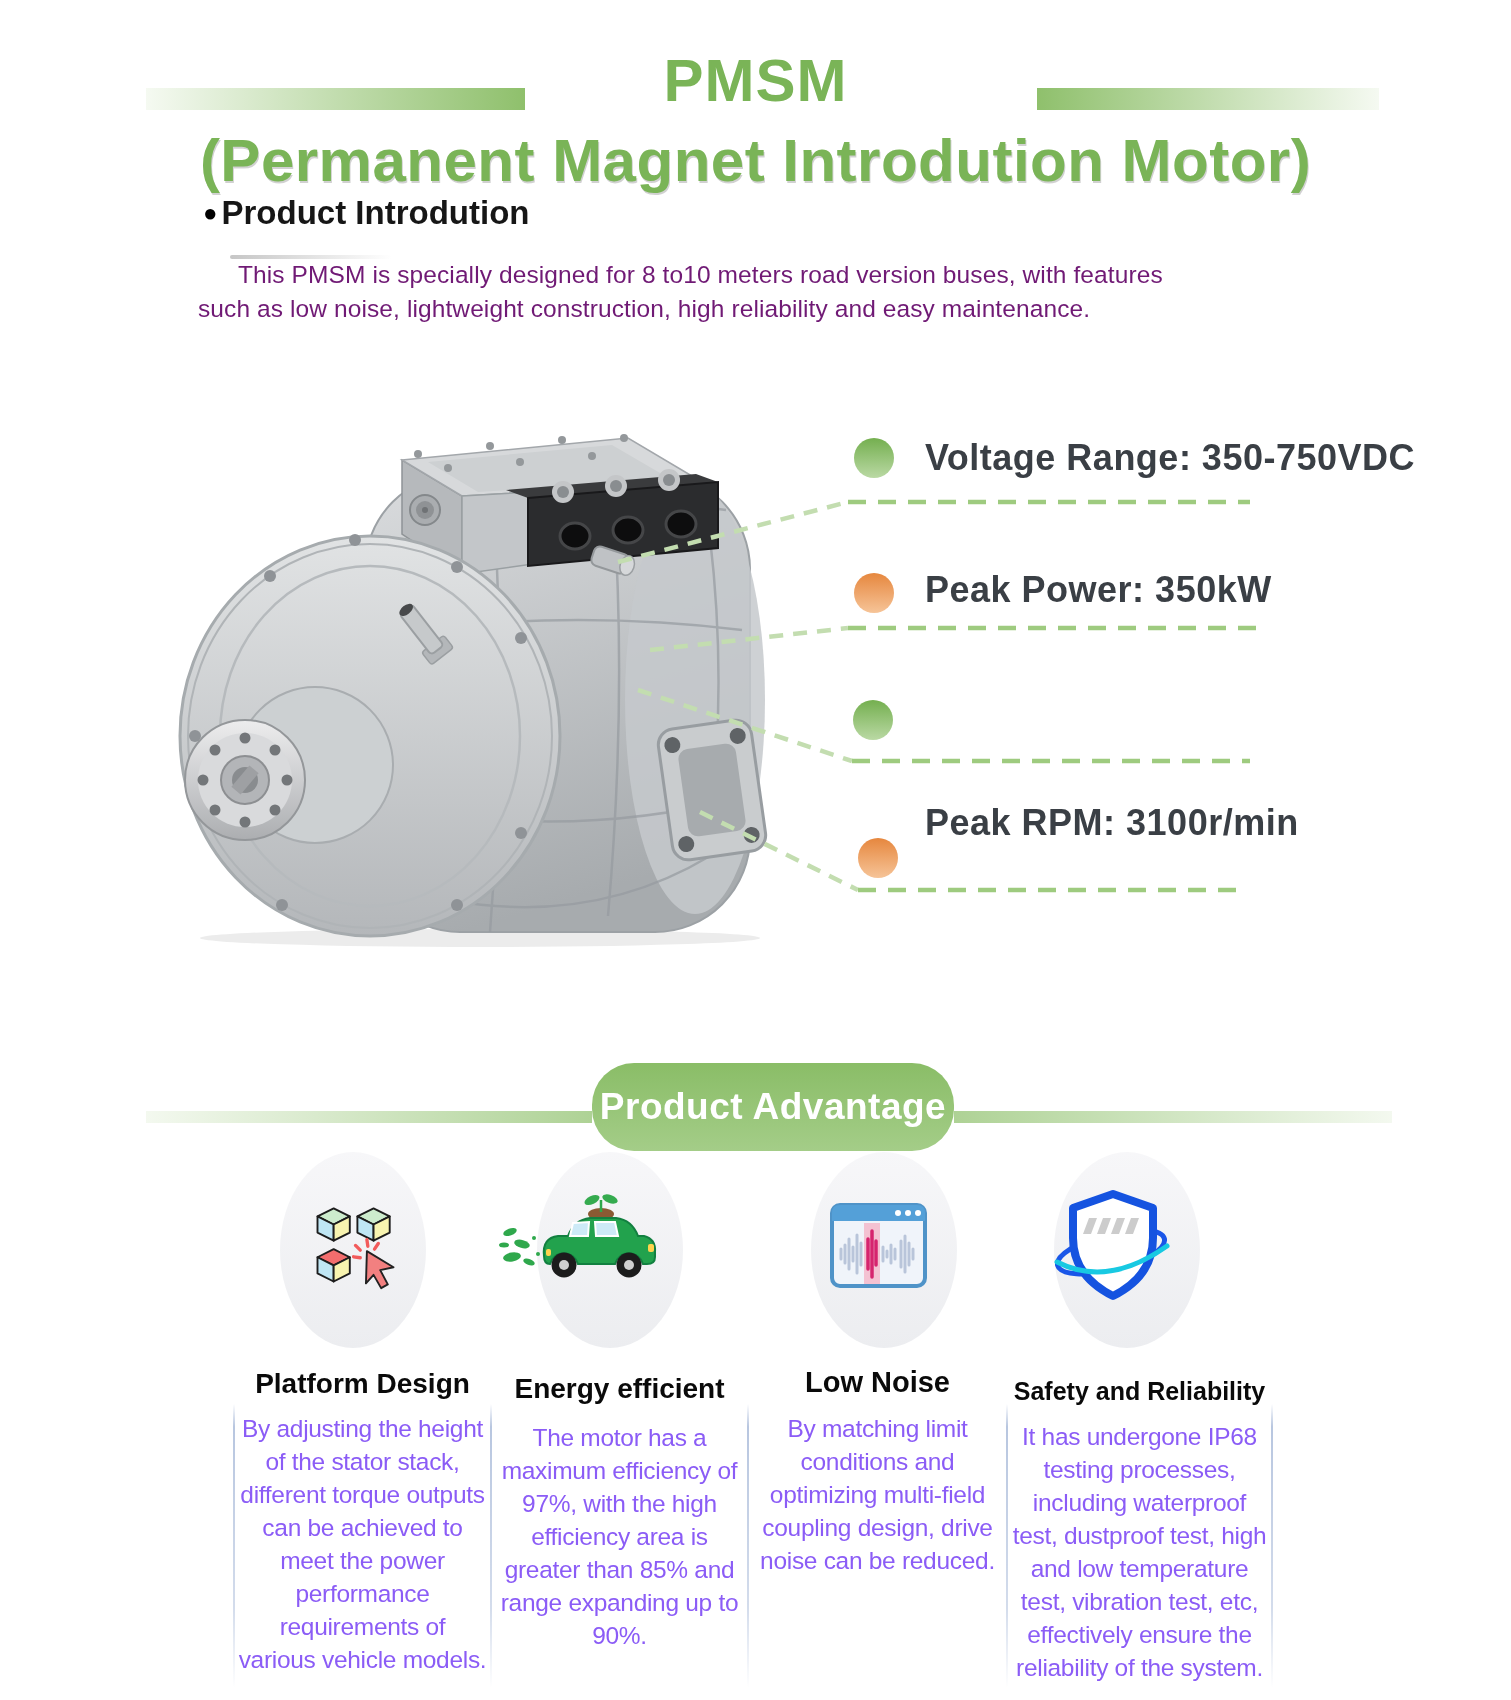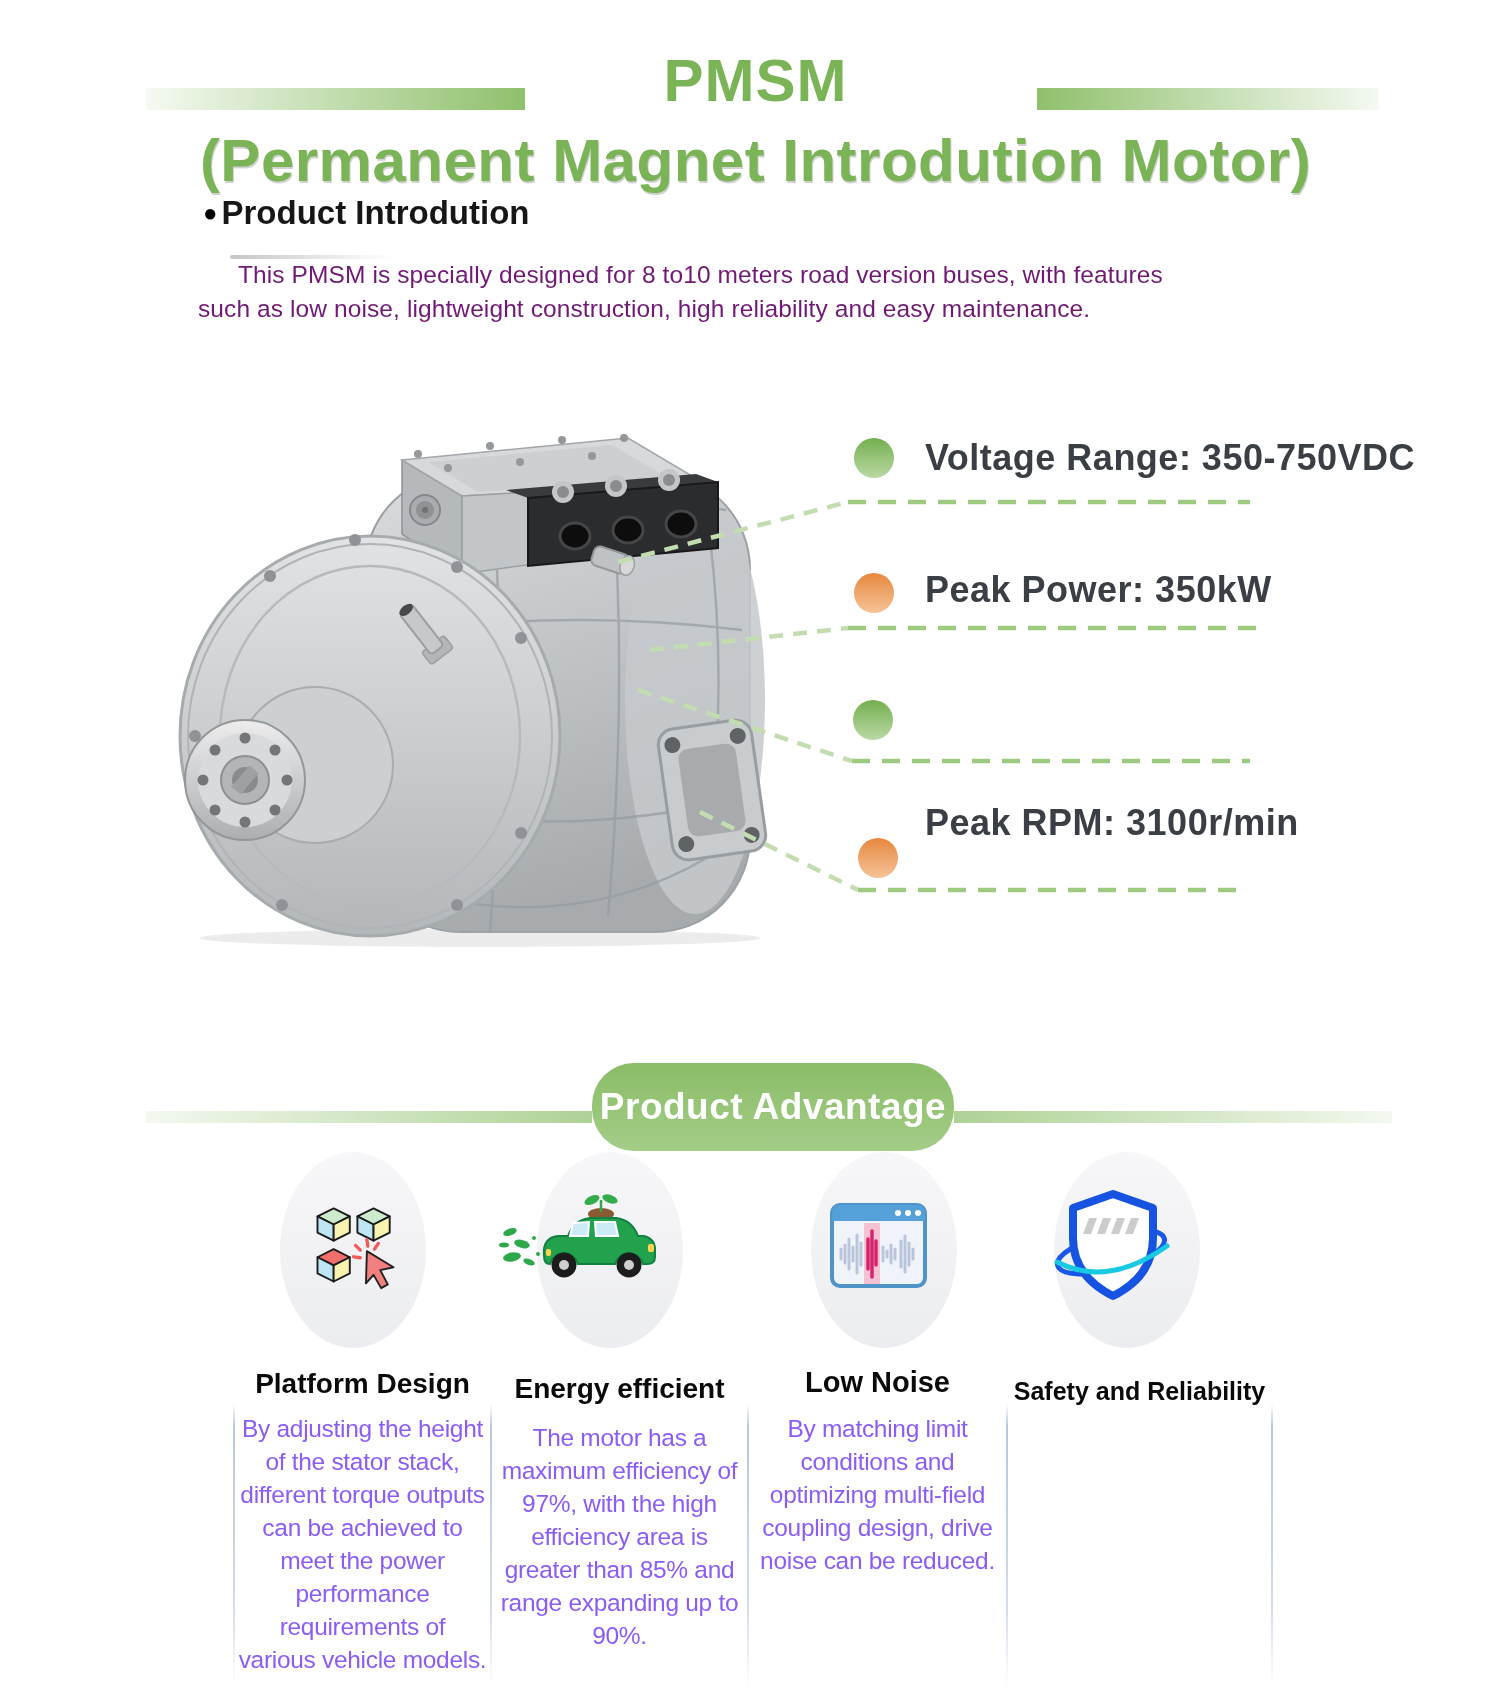--- a/index.html
+++ b/index.html
@@ -336,14 +336,15 @@
 
   <div class="col-sep cs1"></div>
   <div class="col-sep cs2"></div>
   <div class="col-sep cs3"></div>
   <div class="col-sep cs4"></div>
   <div class="col-sep cs5"></div>
 
   <div class="adv-text tx1">By adjusting the height of the stator stack, different torque outputs can be achieved to meet the power performance requirements of various vehicle models.</div>
   <div class="adv-text tx2">The motor has a maximum efficiency of 97%, with the high efficiency area is greater than 85% and range expanding up to 90%.</div>
   <div class="adv-text tx3">By matching limit conditions and optimizing multi-field coupling design, drive noise can be reduced.</div>
+  <div class="adv-text tx4">It has undergone IP68 testing processes, including waterproof test, dustproof test, high and low temperature test, vibration test, etc, effectively ensure the reliability of the system.</div>
 
 </div>
 
 </body></html>

